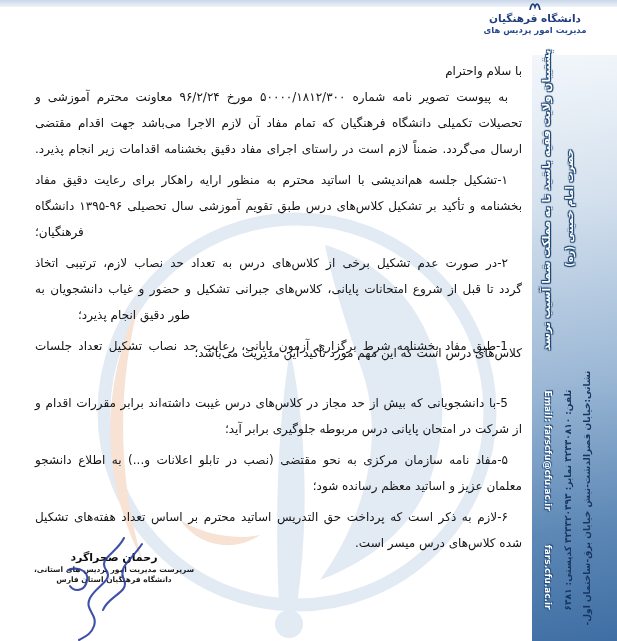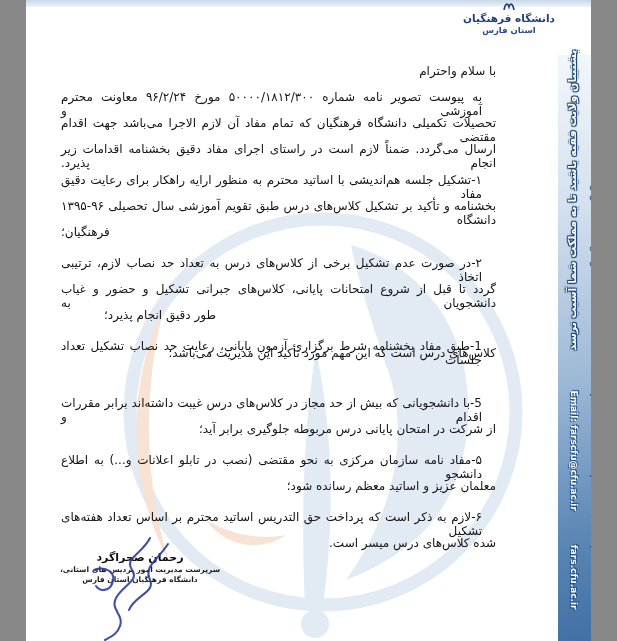--- a/index.html
+++ b/index.html
@@ -1,17 +1,17 @@
 <!DOCTYPE html>
 <html lang="fa" dir="rtl"><head>
 <meta charset="utf-8">
 <style>
   html,body{margin:0;padding:0;background:#888;}
   .page{
-    position:relative;width:565px;height:641px;background:#ffffff;
+    position:relative;width:617px;height:641px;background:#ffffff;
     overflow:hidden;font-family:"DejaVu Sans",sans-serif;direction:rtl;
     margin:0 auto;
   }
   .topstrip{position:absolute;top:0;left:0;right:0;height:7px;
     background:linear-gradient(to bottom,#c9d7e9,#eef3f9);z-index:2;}
   
   .hdr{position:absolute;top:1px;right:4px;width:156px;text-align:center;z-index:3;}
   .hdr .logo{height:10px;line-height:6px;}
   .hdr .org{font-size:10.5px;font-weight:bold;color:#1f3d7c;line-height:14px;}
   .hdr .sub{font-size:8.5px;font-weight:bold;color:#2a4a8e;line-height:11px;}
@@ -60,21 +60,21 @@
     <path d="M 95 330 C 120 345 150 350 175 345 C 150 362 115 358 95 330 Z" fill="#f7e2d4"></path>
   </svg>
 
   <div class="hdr">
     <div class="logo">
       <svg width="16" height="9" viewBox="0 0 16 9">
         <path d="M3,9 C4,3 6.5,1 8,6 C9.5,1 12,3 13,9" fill="none" stroke="#1e3a78" stroke-width="1.6"></path>
       </svg>
     </div>
     <div class="org">دانشگاه فرهنگیان</div>
-    <div class="sub">استان فارس</div>
+    <div class="sub">مدیریت امور پردیس های</div>
   </div>
 
   <div class="bar"></div>
   <div class="v quote">پشتیبان ولایت فقیه باشید تا به مملکت شما آسیب نرسد</div>
   <div class="v quoteattr">حضرت امام خمینی (ره)</div>
   <div class="v addr1">نشانی:خیابان قصرالدشت-نبش خیابان برق-ساختمان اول-</div>
   <div class="v addr2">تلفن: ۳۲۳۳۰۸۱۰   نمابر: ۳۲۳۳۲۰۳۹۳   کدپستی: ۶۳۸۱</div>
   <div class="v2 addr3">
     <span>Email: farscfu@cfu.ac.ir</span><span class="gap"></span><span>fars.cfu.ac.ir</span>
   </div>

